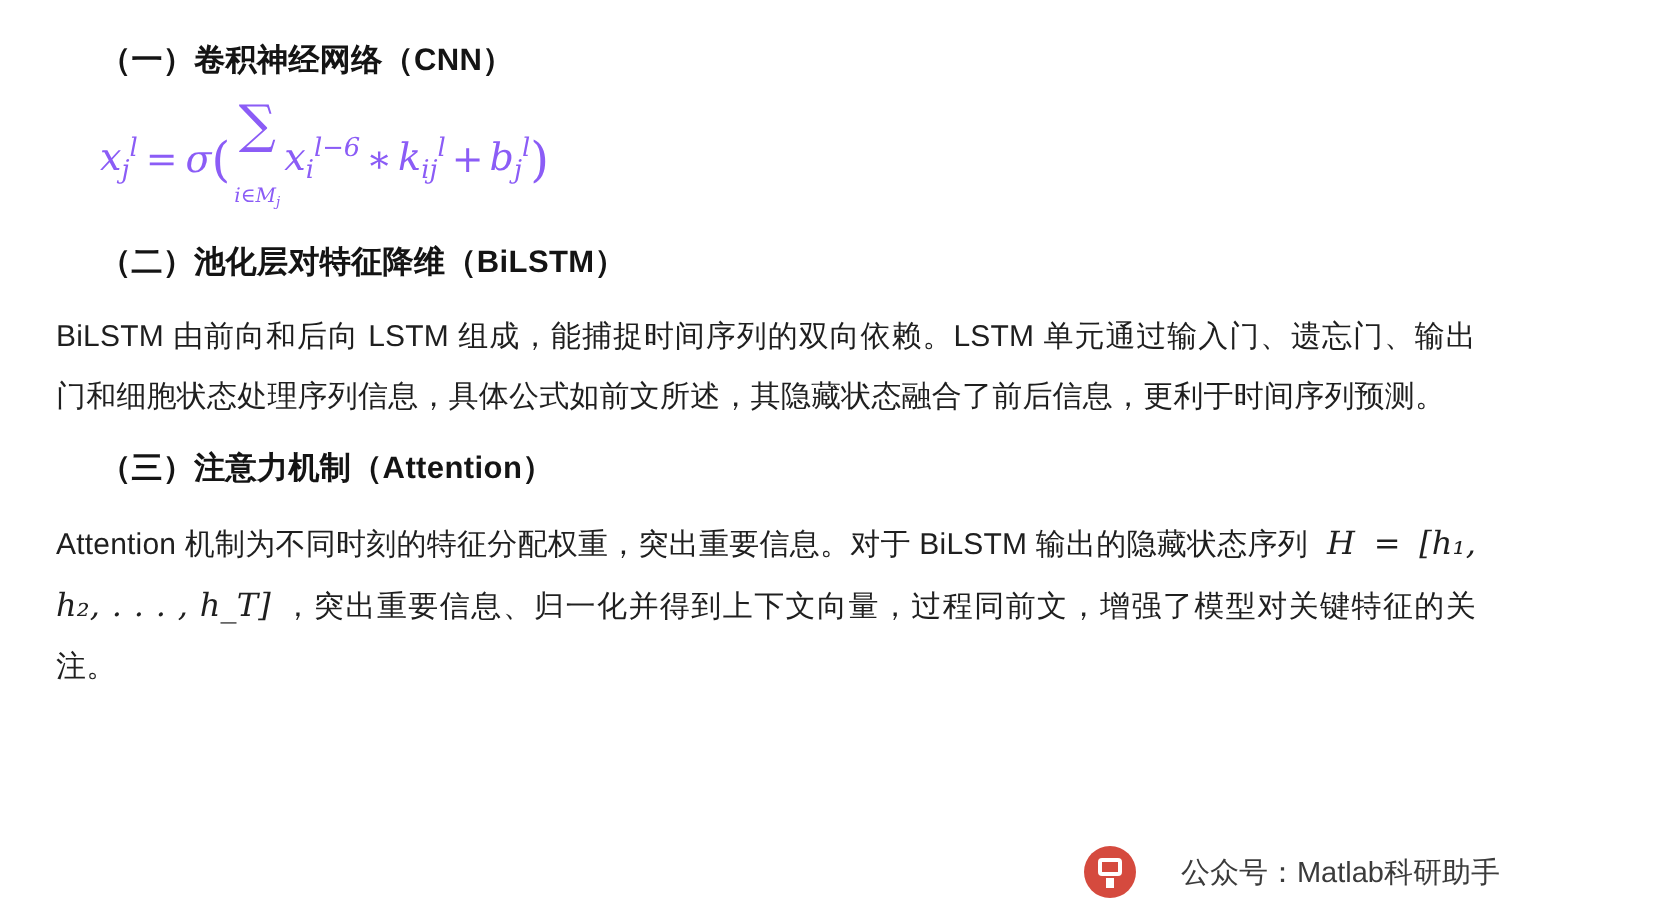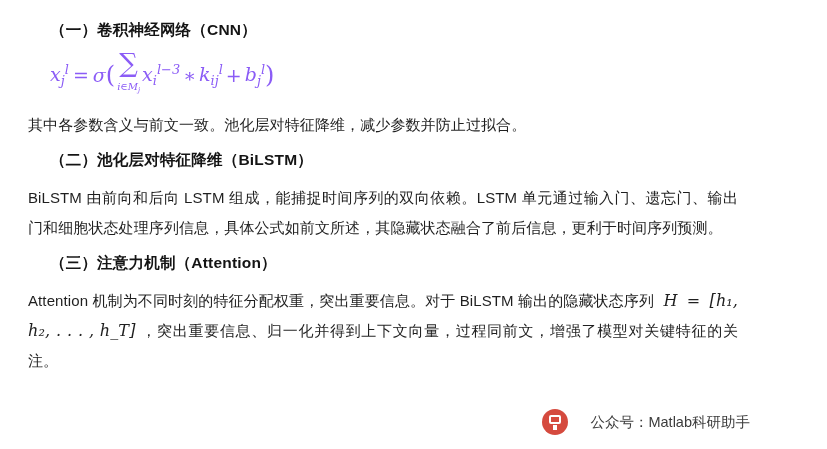--- a/index.html
+++ b/index.html
@@ -69,40 +69,40 @@
     margin: 0 2px;
   }
   .bigsum .sym {
     font-size: 26px;
     line-height: 20px;
   }
   .bigsum .lim {
     font-size: 10px;
     font-style: italic;
     line-height: 12px;
-    margin-top: 8px;
+    margin-top: 20px;
     text-align: center;
   }
   .paren {
     font-style: normal;
     font-size: 24px;
     line-height: 1;
   }
   .eq {
     font-style: normal;
     margin: 0 4px;
   }
   .op {
     font-style: normal;
     margin: 0 3px;
   }
   .watermark {
     position: absolute;
     right: 16px;
-    bottom: 14px;
+    bottom: 0;
     display: flex;
     align-items: center;
     gap: 22px;
     opacity: 0.92;
   }
   .wm-logo {
     width: 26px;
     height: 26px;
     border-radius: 50%;
     background: #d23b2e;
@@ -148,34 +148,33 @@
       <span>x</span><span class="sub">j</span><span class="sup">l</span>
     </span>
     <span class="eq">=</span>
     <span>σ</span>
     <span class="paren">(</span>
     <span class="bigsum">
       <span class="sym">∑</span>
       <span class="lim"><span>i∈M</span><span class="sub">j</span></span>
     </span>
     <span>
-      <span>x</span><span class="sub">i</span><span class="sup">l−3</span>
+      <span>x</span><span class="sub">i</span><span class="sup">l−6</span>
     </span>
     <span class="op">∗</span>
     <span>
       <span>k</span><span class="sub">ij</span><span class="sup">l</span>
     </span>
     <span class="op">+</span>
     <span>
       <span>b</span><span class="sub">j</span><span class="sup">l</span>
     </span>
     <span class="paren">)</span>
   </div>
 
-  <div class="para">其中各参数含义与前文一致。池化层对特征降维，减少参数并防止过拟合。</div>
 
   <div class="heading">（二）池化层对特征降维（BiLSTM）</div>
 
   <div class="para">BiLSTM 由前向和后向 LSTM 组成，能捕捉时间序列的双向依赖。LSTM 单元通过输入门、遗忘门、输出门和细胞状态处理序列信息，具体公式如前文所述，其隐藏状态融合了前后信息，更利于时间序列预测。</div>
 
   <div class="heading">（三）注意力机制（Attention）</div>
 
   <div class="para">
     <span>Attention 机制为不同时刻的特征分配权重，突出重要信息。对于 BiLSTM 输出的隐藏状态序列</span>
     <span class="formula-inline">

